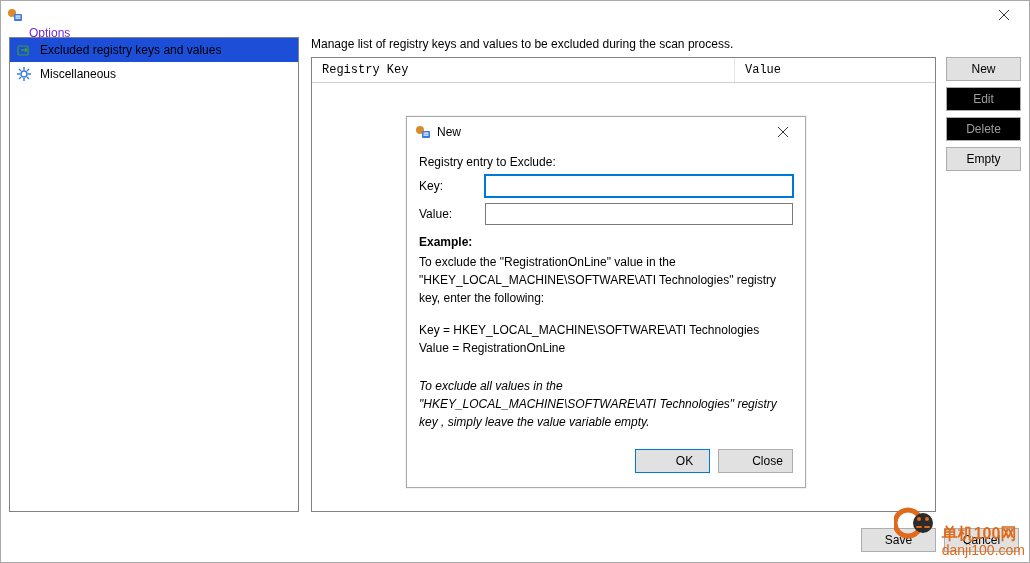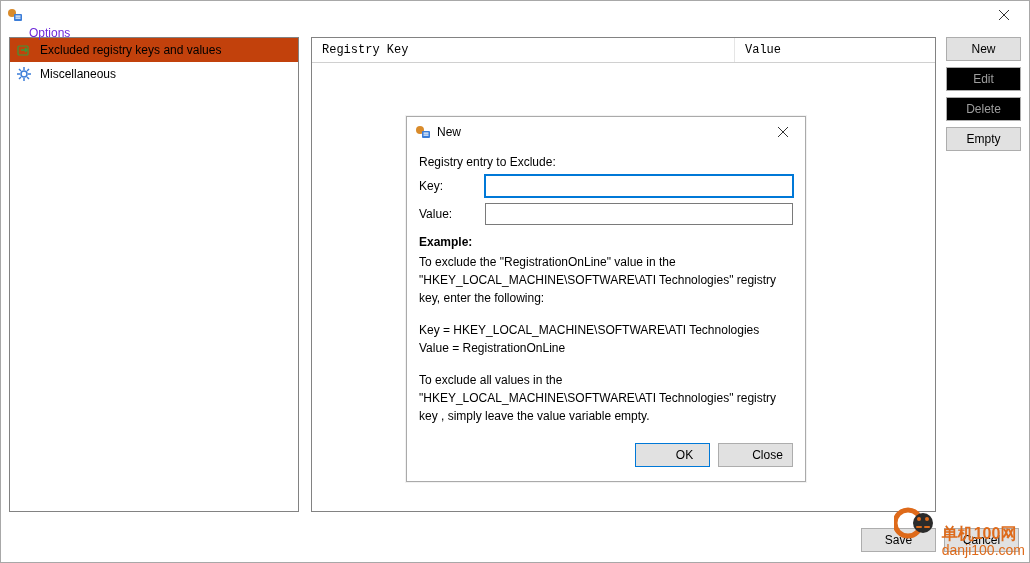--- a/index.html
+++ b/index.html
@@ -9,21 +9,21 @@
 .titlebar { height: 28px; background: #fff; display: flex; align-items: center; padding: 0 6px; position: relative; }
 .titlebar .title { color: #6d28d9; margin-left: 6px; margin-top: 35px; }
 .titlebar .close { position: absolute; right: 0; top: 0; width: 50px; height: 28px; display: flex; align-items: center; justify-content: center; color: #444; }
 
 .app-icon { width: 16px; height: 16px; display: inline-block; }
 
 .body { display: flex; padding: 8px; gap: 12px; height: calc(100% - 28px - 42px); }
 
 .sidebar { width: 290px; border: 1px solid #828282; background: #fff; }
 .side-item { display: flex; align-items: center; gap: 8px; padding: 4px 6px; cursor: default; }
-.side-item.selected { background: #c2410c; }
+.side-item.selected { background: #1d4ed8; }
 .side-item .ic { width: 16px; height: 16px; display: flex; align-items: center; justify-content: center; }
 
 .main { flex: 1; display: flex; flex-direction: column; }
 .desc { margin: 0 0 6px 0; }
 .main-row { display: flex; gap: 10px; flex: 1; }
 .table-wrap { border: 1px solid #828282; flex: 1; background: #fff; position: relative; }
 .thead { display: flex; background: #fff; border-bottom: 1px solid #d0d0d0; }
 .th { padding: 5px 10px; font-family: Liberation Mono, monospace; }
 .th.key { flex: 1; border-right: 1px solid #e5e5e5; }
 .th.val { width: 200px; }
@@ -107,20 +107,21 @@
                 <line x1="13" y1="3" x2="11" y2="5"></line>
                 <line x1="5" y1="11" x2="3" y2="13"></line>
               </g>
             </svg>
         </span>
         <span>Miscellaneous</span>
       </div>
     </div>
 
     <div class="main">
+      <div class="desc">Manage list of registry keys and values to be excluded during the scan process.</div>
       <div class="main-row">
         <div class="table-wrap">
           <div class="thead">
             <div class="th key">Registry Key</div>
             <div class="th val">Value</div>
           </div>
         </div>
         <div class="btn-col">
           <div class="btn">New</div>
           <div class="btn disabled">Edit</div>
@@ -162,21 +163,21 @@
         <input class="focused" value="" style="">
       </div>
       <div class="formrow">
         <label>Value:</label>
         <input value="" style="">
       </div>
       <div class="example-h">Example:</div>
       <div class="example-body">To exclude the "RegistrationOnLine" value in the "HKEY_LOCAL_MACHINE\SOFTWARE\ATI Technologies" registry key, enter the following:</div>
       <div class="example-body" style="white-space:pre-line;margin-top:14px;">Key = HKEY_LOCAL_MACHINE\SOFTWARE\ATI Technologies
 Value = RegistrationOnLine</div>
-      <div class="example-body" style="margin-top:14px;">To exclude all values in the "HKEY_LOCAL_MACHINE\SOFTWARE\ATI Technologies" registry key , simply leave the value variable empty.</div>
+      <div class="example-body" style="margin-top:20px;font-style:italic;">To exclude all values in the "HKEY_LOCAL_MACHINE\SOFTWARE\ATI Technologies" registry key , simply leave the value variable empty.</div>
       <div class="dlg-btns">
         <div class="btn primary">OK</div>
         <div class="btn">Close</div>
       </div>
     </div>
   </div>
 
   <div class="wm">
     <svg class="wm-logo" viewBox="0 0 42 42">
       <circle cx="14" cy="21" r="13" fill="none" stroke="#de6a1a" stroke-width="5"></circle>

